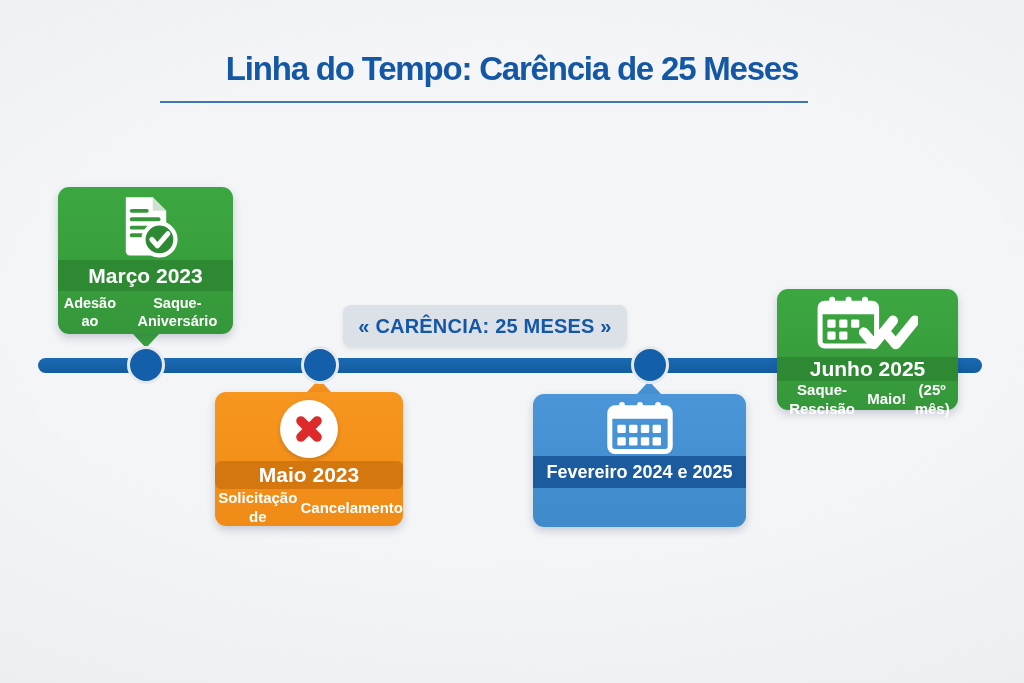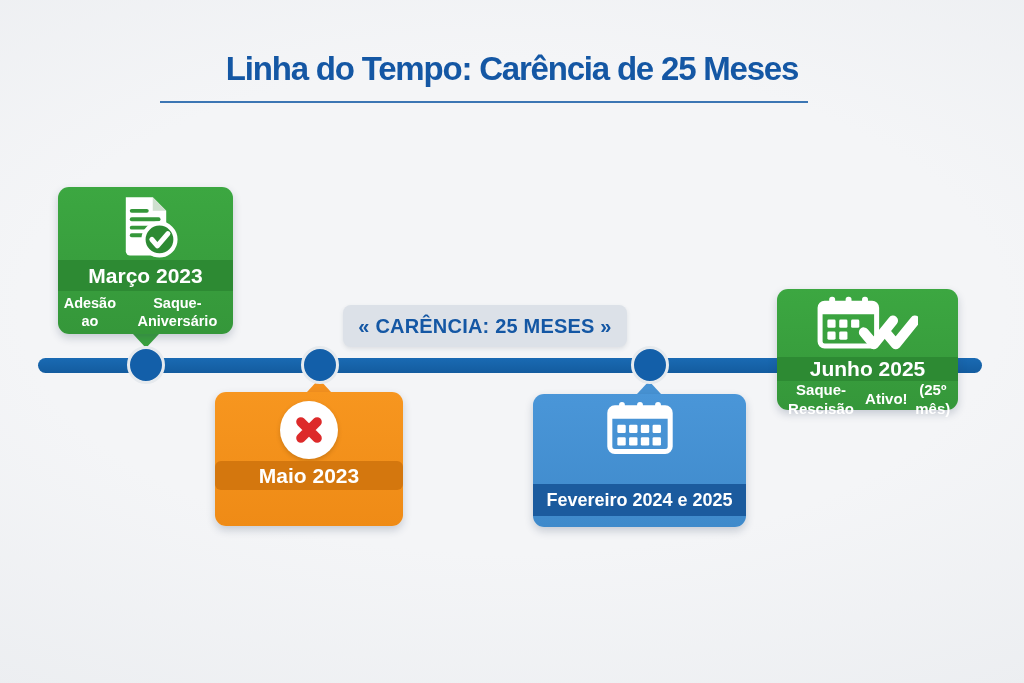--- a/index.html
+++ b/index.html
@@ -45,21 +45,21 @@
     font-weight:bold;box-sizing:border-box;
   }
   .desc{
     flex:1;display:flex;flex-direction:row;align-items:center;justify-content:center;
     font-weight:bold;text-align:center;line-height:1.22;
   }
   .card-green{background:linear-gradient(#3ca741,#35973a);}
   .card-green .band{background:#2d8a33;}
   .card-orange{background:linear-gradient(#f7961f,#ef8b16);}
   .card-orange .band{background:#d4770e;}
-  .card-blue{background:linear-gradient(#4a96d8,#3f8acb);gap:28px;}
+  .card-blue{background:linear-gradient(#4a96d8,#3f8acb);}
   .card-blue .band{background:#1b5b9e;}
 
   .card-adesao{left:58px;top:187px;width:175px;height:147px;}
   .card-adesao .icon-wrap{height:68px;padding-top:5px;}
   .card-adesao .band{height:31px;font-size:21px;}
   .card-adesao .desc{font-size:14.5px;}
 
   .card-cancelamento{left:215px;top:392px;width:188px;height:134px;}
   .card-cancelamento .icon-wrap{height:63px;padding-top:6px;}
   .card-cancelamento .band{height:29px;font-size:21px;border-radius:6px;}
@@ -126,20 +126,24 @@
 
   <div class="card card-orange card-cancelamento">
     <div class="icon-wrap">
       <div class="x-circle">
         <svg width="40" height="40" viewBox="0 0 64 64">
           <path d="M19 19 L45 45 M45 19 L19 45" stroke="#dd2a2a" stroke-width="15" stroke-linecap="round"></path>
         </svg>
       </div>
     </div>
     <div class="band">Maio 2023</div>
+    <div class="desc">
+      <span>Solicitação de</span>
+      <span>Cancelamento</span>
+    </div>
   </div>
 
   <div class="card card-blue card-recebe">
     <div class="icon-wrap">
       <svg width="66" height="52" viewBox="0 0 78 62">
         <rect x="14" y="0" width="7" height="13" rx="3.5" fill="#ffffff"></rect>
         <rect x="35.5" y="0" width="7" height="13" rx="3.5" fill="#ffffff"></rect>
         <rect x="57" y="0" width="7" height="13" rx="3.5" fill="#ffffff"></rect>
         <rect x="3" y="7" width="72" height="52" rx="6" fill="none" stroke="#ffffff" stroke-width="6"></rect>
         <path d="M3 13 a6 6 0 0 1 6 -6 h60 a6 6 0 0 1 6 6 v7 H3 Z" fill="#ffffff"></path>
@@ -173,21 +177,21 @@
           <rect x="10" y="40" width="9" height="9" rx="1.5"></rect>
             <rect x="23" y="40" width="9" height="9" rx="1.5"></rect>
         </g>
         <path d="M50 41 l11 13 l21 -26" stroke="#ffffff" stroke-width="11" fill="none" stroke-linecap="round" stroke-linejoin="round"></path>
         <path d="M74 41 l11 13 l21 -26" stroke="#ffffff" stroke-width="11" fill="none" stroke-linecap="round" stroke-linejoin="round"></path>
       </svg>
     </div>
     <div class="band">Junho 2025</div>
     <div class="desc">
       <span>Saque-Rescisão</span>
-      <span>Ativo!</span>
+      <span>Maio!</span>
       <span>(25º mês)</span>
     </div>
   </div>
 
   <div class="badge">« CARÊNCIA: 25 MESES »</div>
 
   <div class="node node1"></div>
   <div class="node node2"></div>
   <div class="node node3"></div>
 

